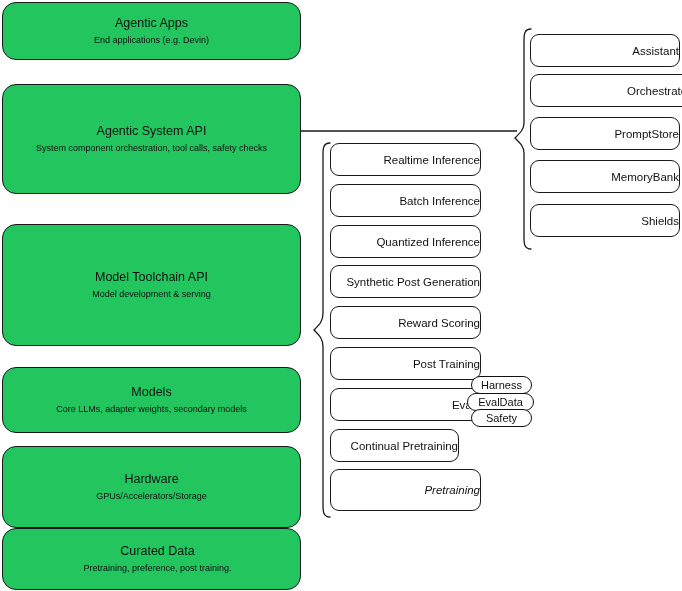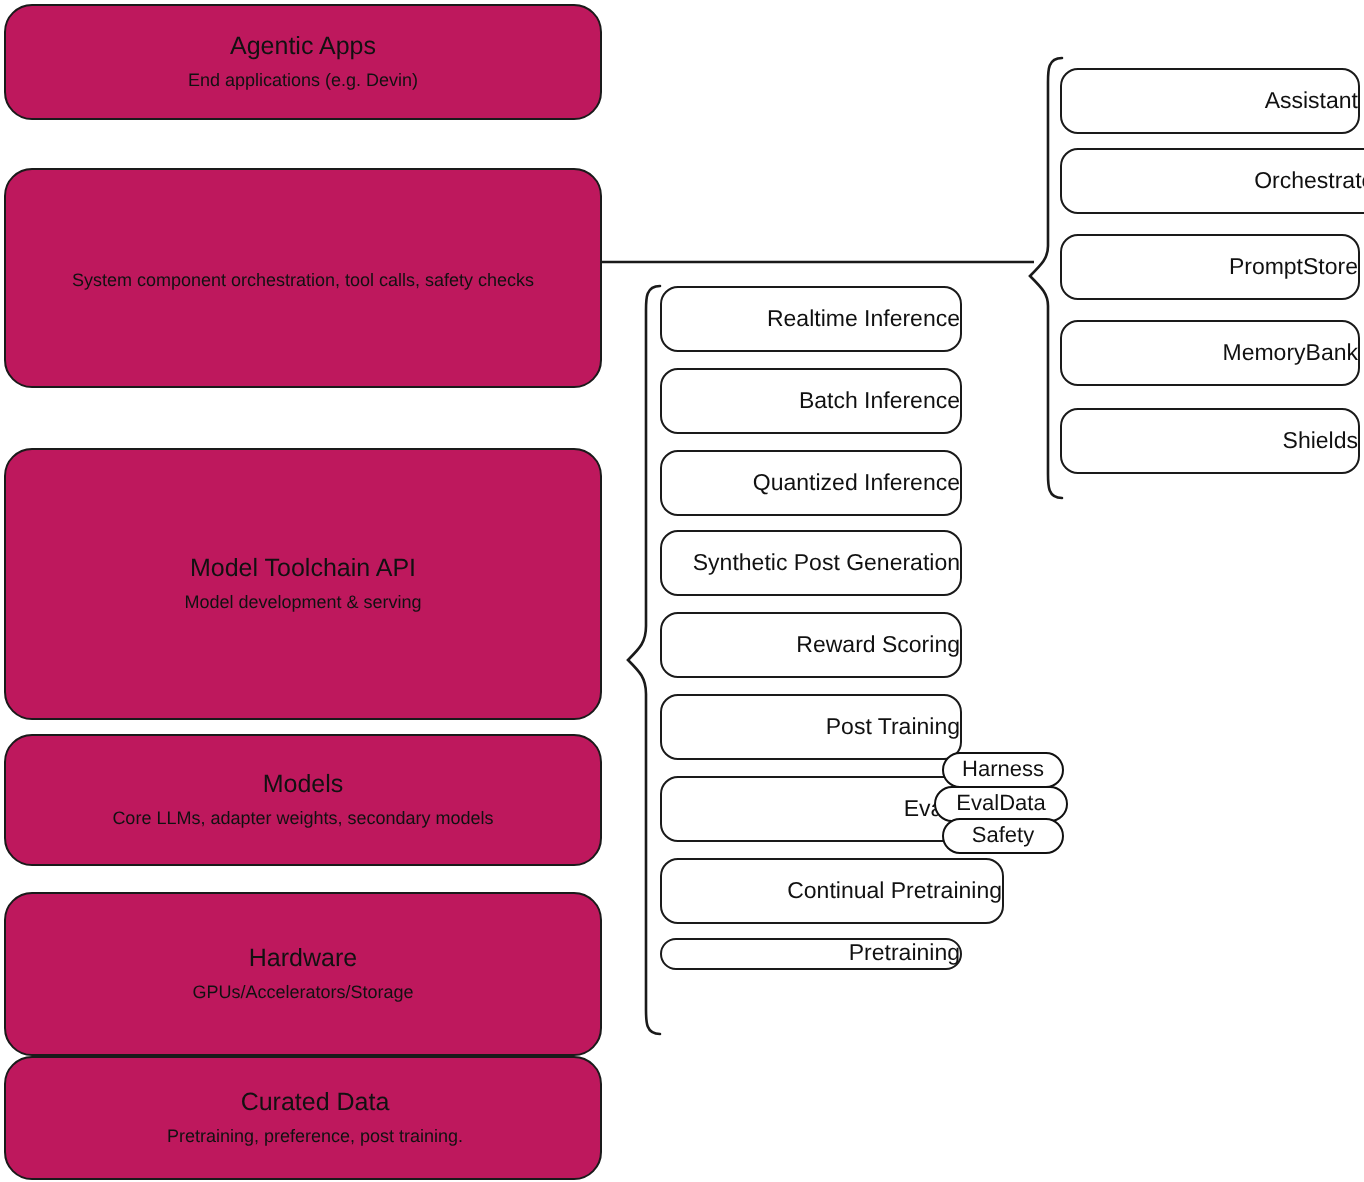--- a/index.html
+++ b/index.html
@@ -13,21 +13,21 @@
     height: 591px;
     background: #ffffff;
     font-family: "Liberation Sans", sans-serif;
     overflow: hidden;
   }
   .box {
     position: absolute;
     box-sizing: border-box;
     border: 1.3px solid #1a1a1a;
     border-radius: 14px;
-    background: #be185d;
+    background: #22c55e;
     display: flex;
     flex-direction: column;
     align-items: center;
     justify-content: center;
     text-align: center;
   }
   .box .title {
     font-size: 12.5px;
     color: #111111;
     line-height: 1.25;
@@ -84,24 +84,25 @@
       <line x1="0" y1="5" x2="216" y2="5" stroke="#1a1a1a" stroke-width="1.3"></line>
     </svg>
   </div>
 
   <div class="box" style="left:2px; top:2px; width:299px; height:58px;">
     <div class="title">Agentic Apps</div>
     <div class="subtitle">End applications (e.g. Devin)</div>
   </div>
 
   <div class="box" style="left:2px; top:84px; width:299px; height:110px;">
+    <div class="title">Agentic System API</div>
     <div class="subtitle">System component orchestration, tool calls, safety checks</div>
   </div>
 
-  <div class="box" style="left:2px; top:224px; width:299px; height:136px;align-items:center;">
+  <div class="box" style="left:2px; top:224px; width:299px; height:122px;align-items:center;">
     <div class="title">Model Toolchain API</div>
     <div class="subtitle">Model development &amp; serving</div>
   </div>
 
   <div class="box" style="left:2px; top:367px; width:299px; height:66px;">
     <div class="title">Models</div>
     <div class="subtitle">Core LLMs, adapter weights, secondary models</div>
   </div>
 
   <div class="box" style="left:2px; top:446px; width:299px; height:82px;">
@@ -140,24 +141,24 @@
   </div>
   <div class="pillbox" style="left:330px; top:306px; width:151px; height:33px;">
     <span>Reward Scoring</span>
   </div>
   <div class="pillbox" style="left:330px; top:347px; width:151px; height:33px;">
     <span>Post Training</span>
   </div>
   <div class="pillbox" style="left:330px; top:388px; width:151px; height:33px;">
     <span>Evals</span>
   </div>
-  <div class="pillbox" style="left:330px; top:429px; width:172px; height:33px;">
+  <div class="pillbox" style="left:330px; top:429px; width:129px; height:33px;">
     <span>Continual Pretraining</span>
   </div>
-  <div class="pillbox" style="left:330px; top:469px; width:151px; height:16px;">
+  <div class="pillbox" style="left:330px; top:469px; width:151px; height:42px;font-style:italic;">
     <span>Pretraining</span>
   </div>
 
   <div class="tagpill" style="left:471px; top:376px; width:61px; height:18px;">
     <span>Harness</span>
   </div>
   <div class="tagpill" style="left:467px; top:393px; width:67px; height:18px;">
     <span>EvalData</span>
   </div>
   <div class="tagpill" style="left:471px; top:409px; width:61px; height:18px;">

